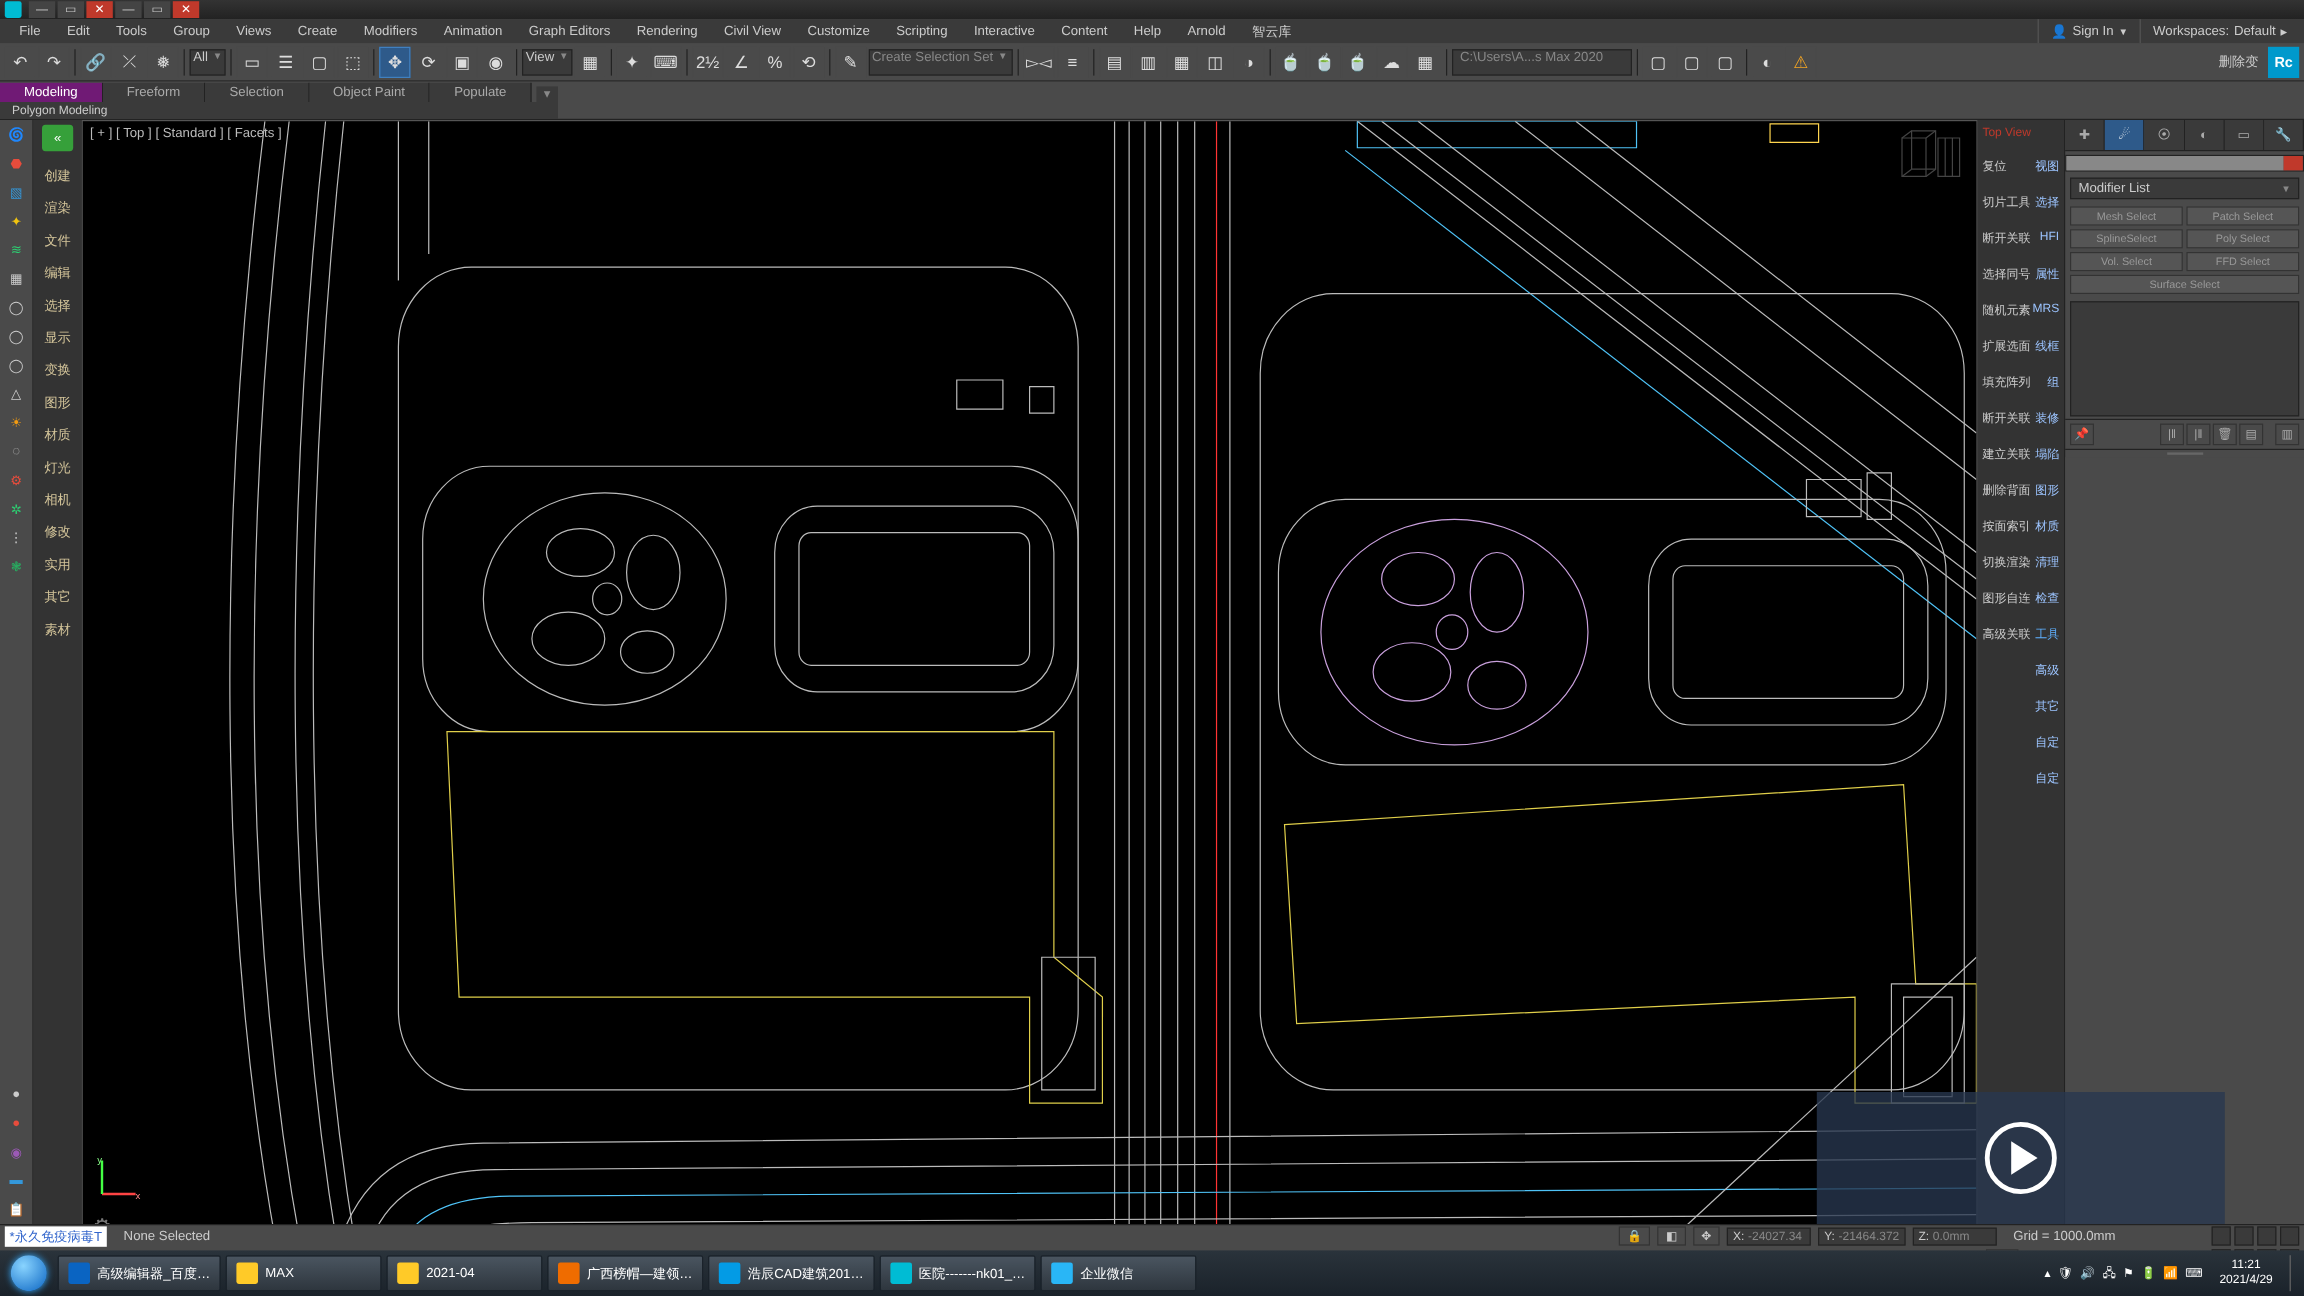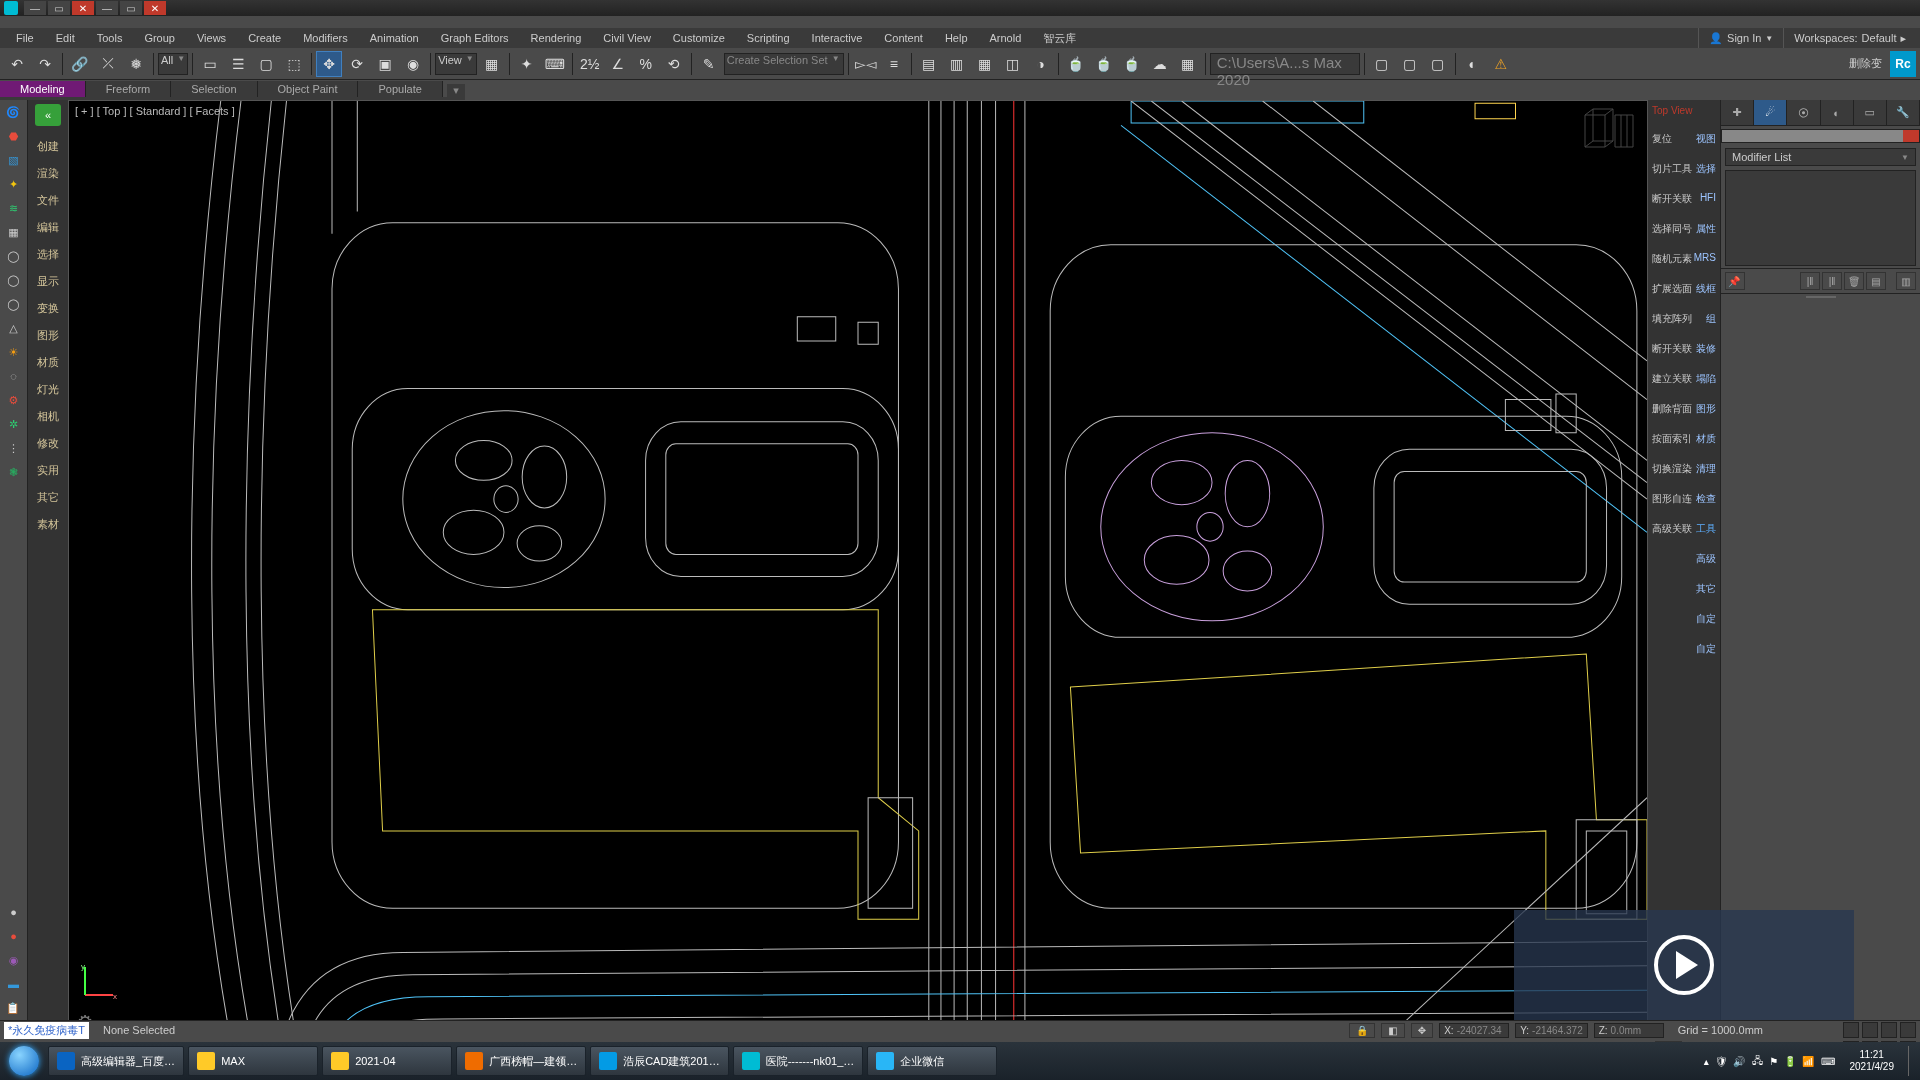--- a/index.html
+++ b/index.html
@@ -8,35 +8,35 @@
 
 .titlebar { height: 16px; background: linear-gradient(#333, #222); display: flex; align-items: center; padding: 0 4px; color: #ccc; font-size: 11px; }
 .titlebar .app-icon { width: 14px; height: 14px; background: #00bcd4; border-radius: 2px; margin-right: 6px; }
 .titlebar .title-text { flex: 1; }
 .titlebar .win-btns { display: flex; gap: 2px; }
 .titlebar .win-btn { width: 22px; height: 14px; background: #444; display:flex; align-items:center; justify-content:center; font-size:10px; }
 .titlebar .win-btn.close { background: #c0392b; color:#fff; }
 .titlebar .win-btn.close2 { background: #c0392b; color:#fff; }
 
 
-.menubar { height: 20px; background: #3a3a3a; display: flex; align-items: center; padding: 0 6px; gap: 2px; margin-top: 12px; }
+.menubar { height: 20px; background: #3a3a3a; display: flex; align-items: center; padding: 0 6px; gap: 2px; }
 .menubar .menu-item { padding: 2px 10px; color: #ccc; }
 .menubar .spacer { flex: 1; }
 .menubar .signin { display:flex; align-items:center; gap:4px; padding:0 10px; border-left:1px solid #555; border-right:1px solid #555; height:100%; }
 .menubar .signin .chev { font-size:8px; }
 .menubar .ws { display:flex; align-items:center; gap:4px; padding:0 8px; }
 
 
 .maintoolbar { height: 32px; background: #4a4a4a; display: flex; align-items: center; padding: 0 4px; gap: 2px; border-bottom:1px solid #222; }
 .tb-btn { width: 26px; height: 26px; background: #4a4a4a; border:1px solid #4a4a4a; display:flex; align-items:center; justify-content:center; color:#ddd; font-size:14px; }
 .tb-btn.active { background:#2e5a8a; border-color:#4080c0; }
 .tb-sep { width:1px; height:22px; background:#222; margin:0 2px; }
 .tb-dropdown { height:22px; background:#3a3a3a; border:1px solid #222; color:#ccc; padding:0 2px; display:flex; gap:4px; font-size:11px;}
 .tb-dropdown .chev { font-size:8px; color:#888;}
-.tb-text-input { height:22px; background:#3a3a3a; border:1px solid #222; color:#888; padding:0 6px; font-size:15px; }
+.tb-text-input { height:22px; background:#3a3a3a; border:1px solid #222; color:#888; padding:0 6px; font-size:11px; }
 .rc-badge { width:26px; height:26px; background:#0099cc; color:#fff; font-weight:bold; display:flex; align-items:center; justify-content:center; font-size:12px;}
 
 
 .ribbon { height: 32px; background: #4a4a4a; display:flex; align-items:stretch; border-bottom:1px solid #222; }
 .ribbon-tabs { display:flex; align-items:flex-end; height:18px; }
 .ribbon-tab { padding: 2px 20px; background:#3a3a3a; color:#aaa; font-size:11px; border-right:1px solid #222;}
 .ribbon-tab.active { background:#701a75; color:#fff; }
 .ribbon-sub { height:14px; background:#3a3a3a; padding:0 10px; color:#ccc; font-size:10px; display:flex; align-items:center;}
 .ribbon-col { display:flex; flex-direction:column;}
 .ribbon-drop { width:18px; display:flex; align-items:center; justify-content:center; color:#888; background:#3a3a3a; margin-left:4px;}
@@ -493,20 +493,29 @@
       <div class="cmd-tab">🔧</div>
     </div>
     <div class="color-swatch">
         <div class="sw"></div>
         <div class="sw red"></div>
       </div>
     <div class="mod-dd">
         <span>Modifier List</span>
         <span class="chev">▼</span>
       </div>
+    <div class="sel-grid">
+      <div class="sel-btn">Mesh Select</div>
+      <div class="sel-btn">Patch Select</div>
+      <div class="sel-btn">SplineSelect</div>
+      <div class="sel-btn">Poly Select</div>
+      <div class="sel-btn">Vol. Select</div>
+      <div class="sel-btn">FFD Select</div>
+      <div class="sel-btn wide">Surface Select</div>
+    </div>
     <div class="mod-stack"></div>
     <div class="mod-tb">
       <div class="mbtn">📌</div>
       <div style="flex:1"></div>
       <div class="mbtn">|‖</div>
       <div class="mbtn">|‖</div>
       <div class="mbtn">🗑</div>
       <div class="mbtn">▤</div>
       <div style="width:6px"></div>
       <div class="mbtn">▥</div>

